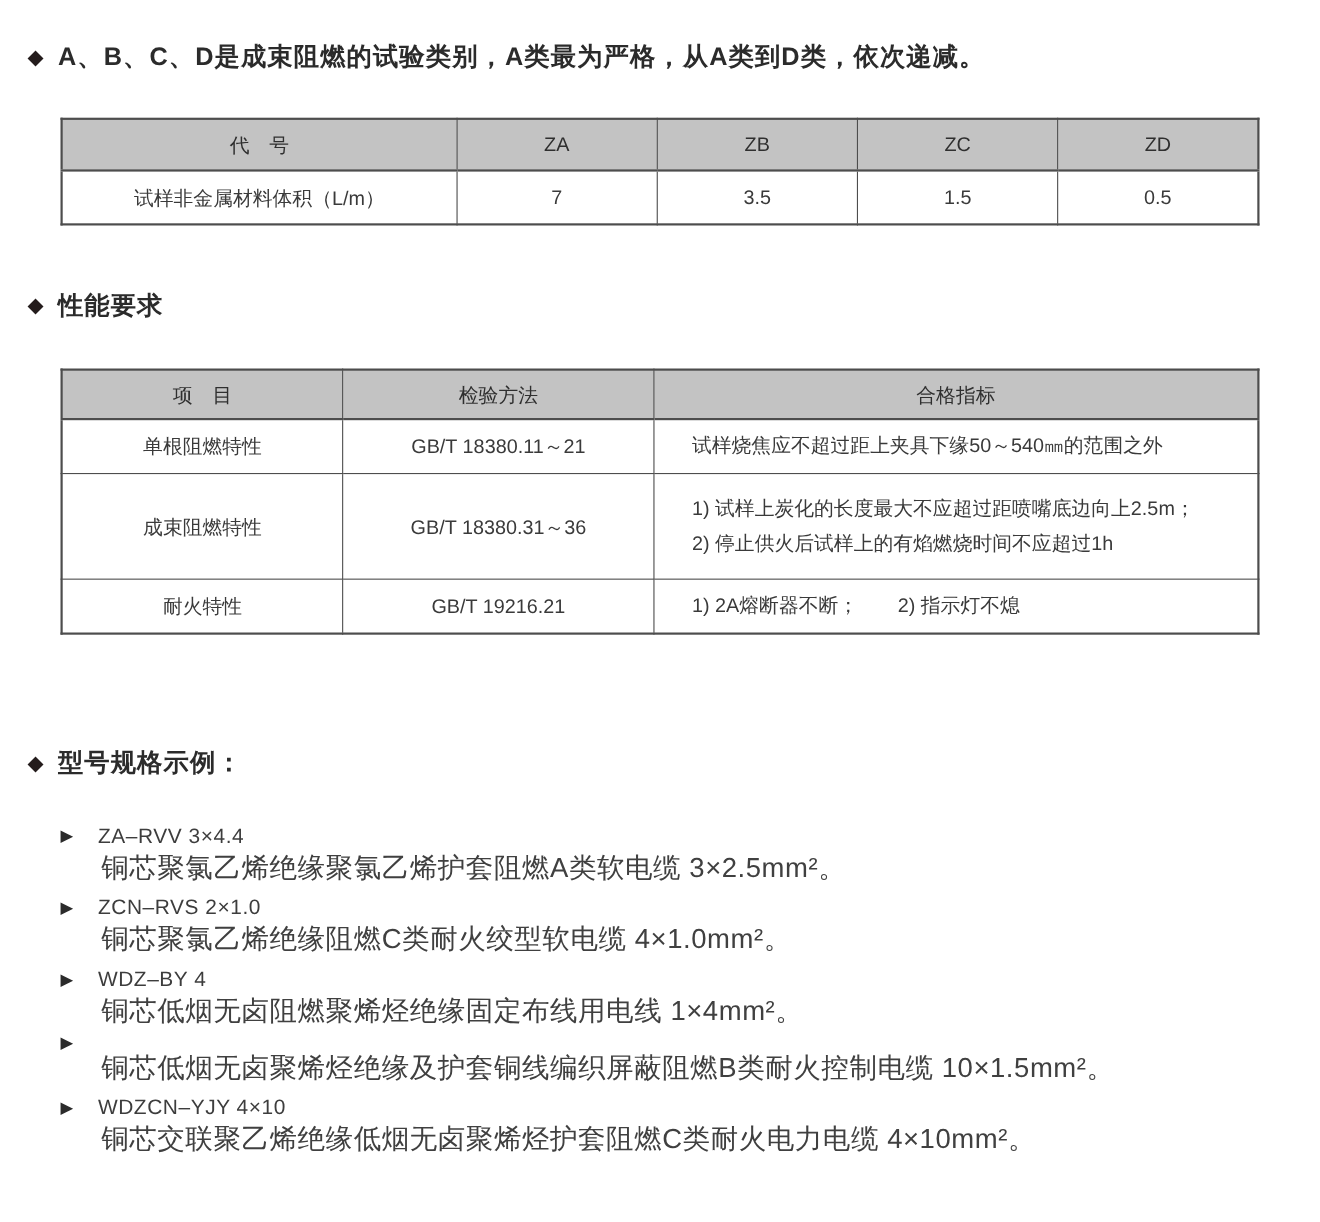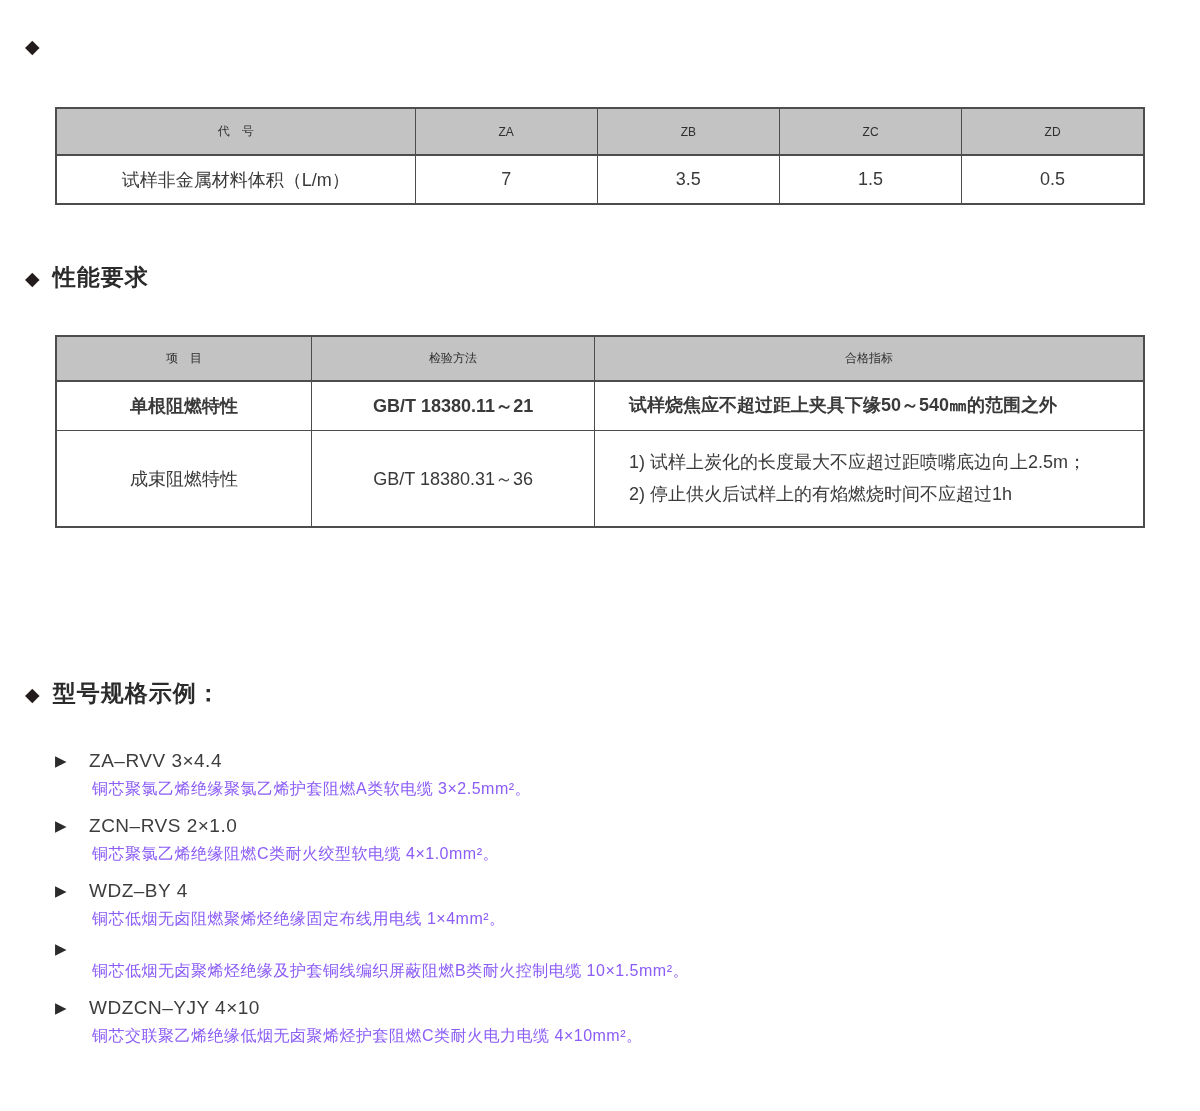--- a/index.html
+++ b/index.html
@@ -35,58 +35,59 @@
   .tbl{position:absolute;left:55px;}
   th,td{
     border:1px solid #4d4d4d;
     text-align:center;vertical-align:middle;
     padding:0 6px;
     font-weight:normal;
   }
   thead th{
     background:#c3c3c3;
     border-bottom:2px solid #4d4d4d;
-    font-size:12px;color:#2f2f2f;
+    font-size:18px;color:#2f2f2f;
   }
   table{border:2px solid #4d4d4d;}
   .t1 thead th{height:45px;}
   .t1 tbody td{height:47px;}
   .t2 thead th{height:43px;}
-  .t2 td.h1{height:48px;font-weight:bold;}
+  .t2 td.h1{height:48px;}
   .t2 td.h2{height:95px;}
   .t2 .crit{
     text-align:left;padding-left:34px;padding-right:18px;
   }
   .t2 .crit .line{line-height:1.75;}
 
   
   .examples{position:absolute;left:55px;right:40px;}
   .ex-item{margin-bottom:9px;}
   .ex-head{
     display:flex;align-items:center;gap:22px;
     font-size:19px;color:#3d3d3d;line-height:28px;
     letter-spacing:0.5px;
   }
   .tri{
     font-size:15px;color:#2b2b2b;line-height:1;
     transform:translateY(-1px);
   }
   .ex-desc{
     margin-left:37px;
-    font-size:16px;color:#8b5cf6;line-height:28px;
+    font-size:25px;color:#404040;line-height:28px;
     letter-spacing:0.5px;
   }
 </style>
 </head>
 <body>
 
 <div class="page">
 
   <div class="sec-heading" style="top:36px;">
     <span class="diamond">◆</span>
+    <span>A、B、C、D是成束阻燃的试验类别，A类最为严格，从A类到D类，依次递减。</span>
   </div>
 
   <div class="tbl" style="top:107px;">
     <table class="t1">
       <colgroup>
         <col style="width:33%">
           <col style="width:16.75%">
           <col style="width:16.75%">
           <col style="width:16.75%">
           <col style="width:16.75%">
@@ -140,20 +141,27 @@
           </td>
         </tr>
         <tr>
           <td class="h2">成束阻燃特性</td>
           <td class="h2">GB/T 18380.31～36</td>
           <td class="h2 crit">
             <div class="line">1) 试样上炭化的长度最大不应超过距喷嘴底边向上2.5m；</div>
             <div class="line">2) 停止供火后试样上的有焰燃烧时间不应超过1h</div>
           </td>
         </tr>
+        <tr>
+          <td class="h1">耐火特性</td>
+          <td class="h1">GB/T 19216.21</td>
+          <td class="h1 crit">
+            <div class="line">1) 2A熔断器不断；　　2) 指示灯不熄</div>
+          </td>
+        </tr>
       </tbody>
     </table>
   </div>
 
   <div class="sec-heading" style="top:678px;">
     <span class="diamond">◆</span>
     <span>型号规格示例：</span>
   </div>
 
   <div class="examples" style="top:747px;">

